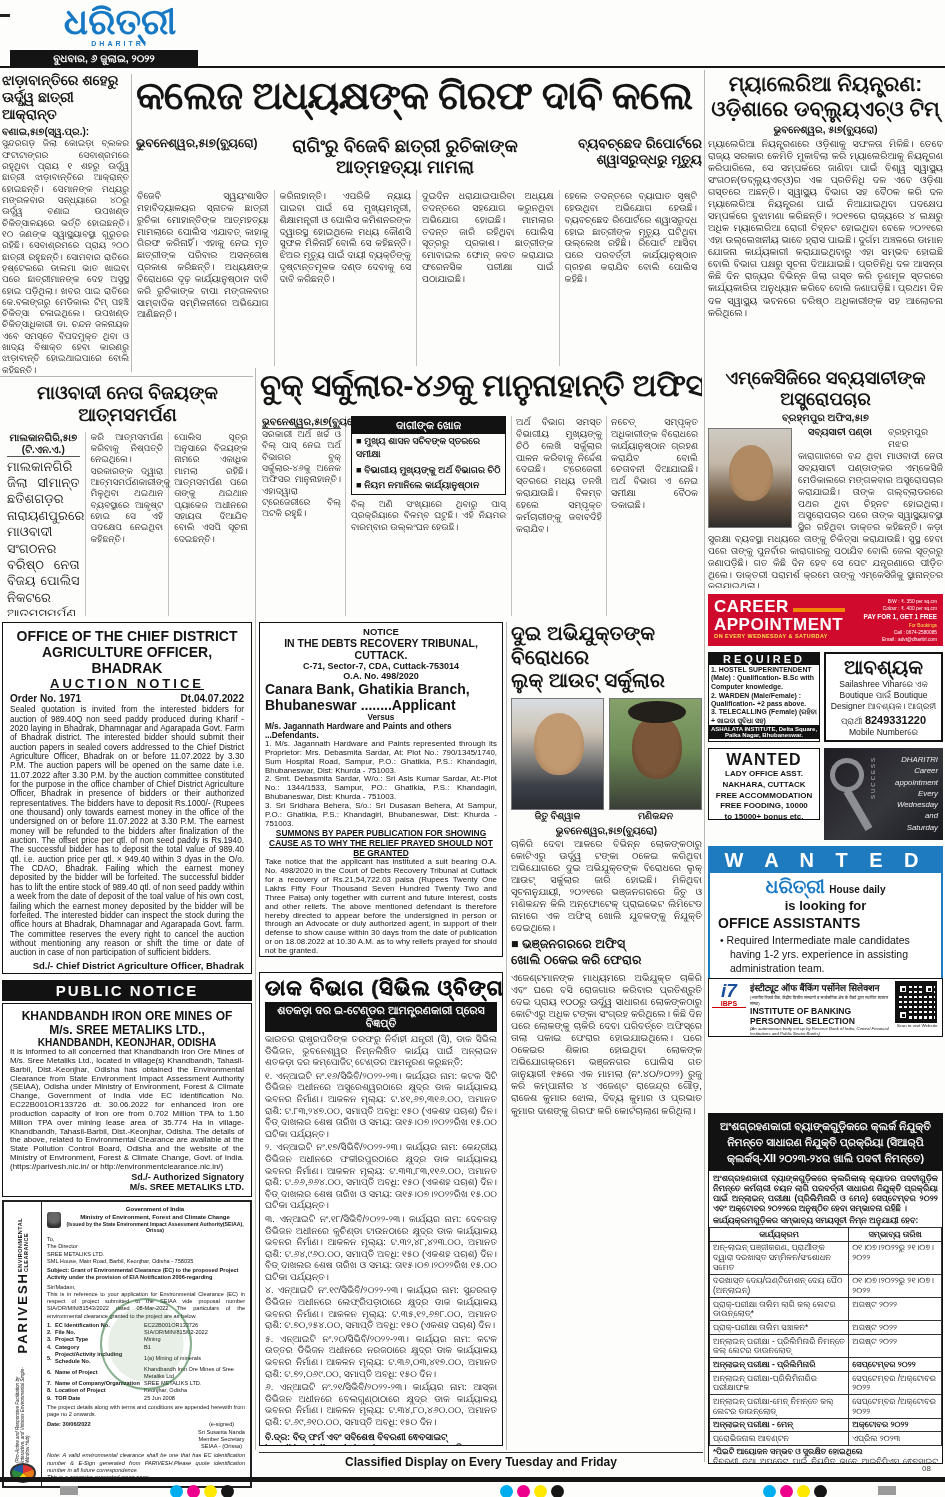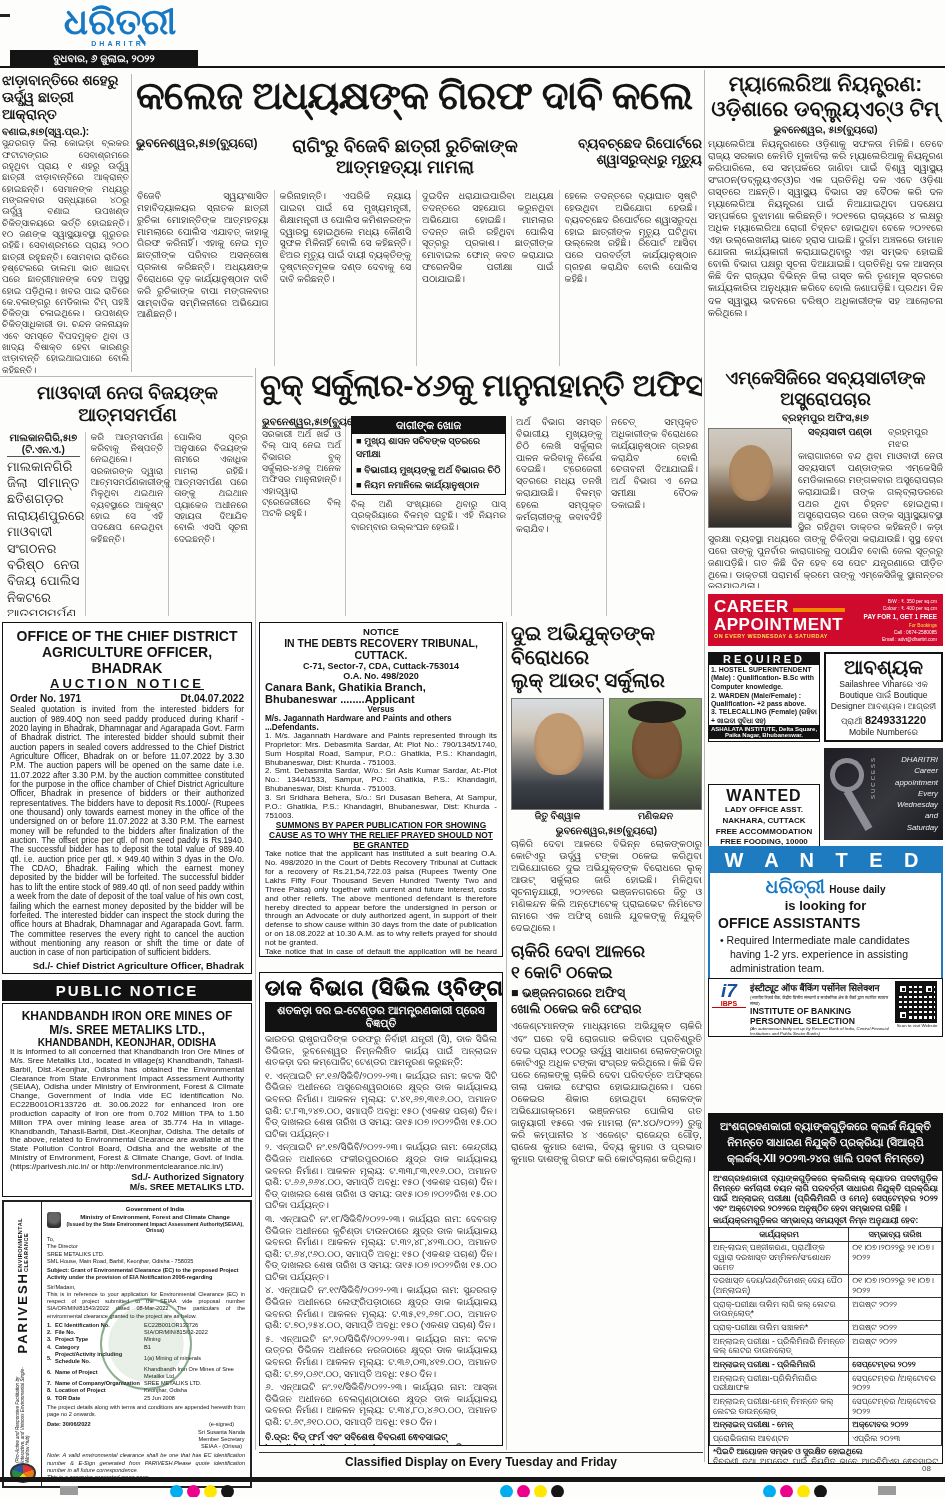--- a/index.html
+++ b/index.html
@@ -272,21 +272,21 @@
       <div class="microscale" style="font-style:italic">This is a computer generated cover page.</div>
       <div class="stamp" style="left:58px;top:96px"></div>
     </div>
   </div>
 
   <div class="abs notice-box clip" style="left:259px;top:622px;width:244px;height:335px;border-width:1px;padding:3px 5px">
     <div class="c b" style="font-size:9.5px">NOTICE</div>
     <div class="c b" style="font-size:10.5px">IN THE DEBTS RECOVERY TRIBUNAL, CUTTACK.</div>
     <div class="c b" style="font-size:9px">C-71, Sector-7, CDA, Cuttack-753014</div>
     <div class="c b" style="font-size:9px">O.A. No. 498/2020</div>
-    <div class="b" style="font-size:11px">Canara Bank, Ghatikia Branch, Bhubaneswar ........Applicant</div>
+    <div class="b" style="font-size:14px">Canara Bank, Ghatikia Branch, Bhubaneswar ........Applicant</div>
     <div class="c b" style="font-size:8.2px">Versus</div>
     <div class="b" style="font-size:8.2px">M/s. Jagannath Hardware and Paints and others ...Defendants.</div>
     <div class="eng-body" style="font-size:7.9px;line-height:1.12">1. M/s. Jagannath Hardware and Paints represented through its Proprietor: Mrs. Debasmita Sardar, At: Plot No.: 790/1345/1740, Sum Hospital Road, Sampur, P.O.: Ghatikia, P.S.: Khandagiri, Bhubaneswar, Dist: Khurda - 751003.</div>
     <div class="eng-body" style="font-size:7.9px;line-height:1.12">2. Smt. Debasmita Sardar, W/o.: Sri Asis Kumar Sardar, At:-Plot No.: 1344/1533, Sampur, PO.: Ghatikia, P.S.: Khandagiri, Bhubaneswar, Dist: Khurda - 751003.</div>
     <div class="eng-body" style="font-size:7.9px;line-height:1.12">3. Sri Sridhara Behera, S/o.: Sri Dusasan Behera, At Sampur, P.O.: Ghatikia, P.S.: Khandagiri, Bhubaneswar, Dist: Khurda - 751003.</div>
     <div class="c b" style="font-size:8.4px;text-decoration:underline">SUMMONS BY PAPER PUBLICATION FOR SHOWING CAUSE AS TO WHY THE RELIEF PRAYED SHOULD NOT BE GRANTED</div>
     <div class="eng-body" style="font-size:7.9px;line-height:1.12">Take notice that the applicant has instituted a suit bearing O.A. No. 498/2020 in the Court of Debts Recovery Tribunal at Cuttack for a recovery of Rs.21,54,722.03 paisa (Rupees Twenty One Lakhs Fifty Four Thousand Seven Hundred Twenty Two and Three Paisa) only together with current and future interest, costs and other reliefs. The above mentioned defendant is therefore hereby directed to appear before the undersigned in person or through an Advocate or duly authorized agent, in support of their defense to show cause within 30 days from the date of publication or on 18.08.2022 at 10.30 A.M. as to why reliefs prayed for should not be granted.</div>
     <div class="eng-body" style="font-size:7.9px;line-height:1.12">Take notice that in case of default the application will be heard and determined in your absence.</div>
     <div class="eng-body" style="font-size:7.9px;line-height:1.12">Given under my hand and seal of this Tribunal on this 04th day of 07,2022.</div>
 
@@ -322,22 +322,20 @@
       <div style="width:93px">
         <div class="photo" style="width:93px;height:112px;background:linear-gradient(180deg,#86a06a 0%,#6f8d57 45%,#3a3f37 100%)">
           <span class="face" style="left:22px;top:16px;width:50px;height:64px;background:radial-gradient(ellipse at 50% 42%,#7c5639 0 58%,#54391f 100%)"></span>
           <span style="position:absolute;left:18px;top:2px;width:58px;height:22px;border-radius:50%;background:#23201c"></span>
         </div>
         <div class="caption">ମଣିକନ୍ଦନ</div>
       </div>
     </div>
     <div class="dateline c" style="margin:3px 0 1px">ଭୁବନେଶ୍ୱର,୫ା୭(ବ୍ୟୁରୋ)</div>
     <div class="body-txt" style="font-size:9.6px">ଚାକିରି ଦେବା ଆଳରେ ବିଭିନ୍ନ ଲୋକଙ୍କଠାରୁ କୋଟିଏରୁ ଊର୍ଦ୍ଧ୍ୱ ଟଙ୍କା ଠକେଇ କରିଥିବା ଅଭିଯୋଗରେ ଦୁଇ ଅଭିଯୁକ୍ତଙ୍କ ବିରୋଧରେ ଲୁକ୍ ଆଉଟ୍ ସର୍କୁଲାର ଜାରି ହୋଇଛି। ମିଳିଥିବା ସୂଚନାନୁଯାୟୀ, ୨୦୨୧ରେ ଭଞ୍ଜନଗରରେ ଜିତୁ ଓ ମଣିକନ୍ଦନ କିଲି ଅନ୍‌ଫୋଟେକ୍ ପ୍ରାଇଭେଟ ଲିମିଟେଡ ନାମରେ ଏକ ଅଫିସ୍ ଖୋଲି ଯୁବକଙ୍କୁ ନିଯୁକ୍ତି ଦେଇଥିଲେ।</div>
-    <div class="pre b" style="font-size:17px;line-height:1.2;margin-top:8px">ଚାକିରି ଦେବା ଆଳରେ
-୧ କୋଟି ଠକେଇ</div>
     <div class="pre b" style="font-size:12.5px;line-height:1.25;margin:3px 0">■ ଭଞ୍ଜନଗରରେ ଅଫିସ୍
 ଖୋଲି ଠକେଇ କରି ଫେରାର</div>
     <div class="body-txt" style="font-size:9.6px">ଏଜେଣ୍ଟମାନଙ୍କ ମାଧ୍ୟମରେ ଅଭିଯୁକ୍ତ ଚାକିରି ଏବଂ ଘରେ ବସି ରୋଜଗାର କରିବାର ପ୍ରତିଶ୍ରୁତି ଦେଇ ପ୍ରାୟ ୧୦୦ରୁ ଊର୍ଦ୍ଧ୍ୱ ସାଧାରଣ ଲୋକଙ୍କଠାରୁ କୋଟିଏରୁ ଅଧିକ ଟଙ୍କା ସଂଗ୍ରହ କରିଥିଲେ। କିଛି ଦିନ ପରେ ଲୋକଙ୍କୁ ଚାକିରି ଦେବା ପରିବର୍ତ୍ତେ ଅଫିସ୍‌ରେ ତାଲା ପକାଇ ଫେରାର ହୋଇଯାଇଥିଲେ। ପରେ ଠକେଇର ଶିକାର ହୋଇଥିବା ଲୋକଙ୍କ ଅଭିଯୋଗକ୍ରମେ ଭଞ୍ଜନଗର ପୋଲିସ ଗତ ଜାନୁୟାରୀ ୧୫ରେ ଏକ ମାମଲା (ନଂ.୪୦/୨୦୨୨) ରୁଜୁ କରି କମ୍ପାନୀର ୪ ଏଜେଣ୍ଟ ରାଜେନ୍ଦ୍ର ଗୌଡ଼, ରାଜେଶ କୁମାର ଝୋଲ, ଦିବ୍ୟ କୁମାର ଓ ପ୍ରଭାତ କୁମାର ଦାଶଙ୍କୁ ଗିରଫ କରି କୋର୍ଟଚାଲାଣ କରିଥିଲା।</div>
   </div>
 
   <div class="abs career" style="left:708px;top:594px;width:235px;height:52px">
     <div>
       <div class="career-big"><span>CAREER</span><span class="orange-bar"></span></div>
       <div class="career-big">APPOINTMENT</div>
       <div class="career-sub">ON EVERY WEDNESDAY &amp; SATURDAY</div>
@@ -363,21 +361,21 @@
 
   <div class="abs ad-border clip c" style="left:824px;top:652px;width:119px;height:90px;border-width:2px;padding:2px 4px">
     <div class="b" style="font-size:20px">ଆବଶ୍ୟକ</div>
     <div style="font-size:8.6px;line-height:1.3">
       <span>Sailashree Viharରେ ଏକ Boutique ପାଇଁ Boutique Designer ଆବଶ୍ୟକ। ଆଗ୍ରହୀ ପ୍ରାର୍ଥୀ</span>
       <span class="b" style="font-size:11px">8249331220</span>
       <span>Mobile Numberରେ ଯୋଗାଯୋଗ କରନ୍ତୁ ।</span>
     </div>
   </div>
 
-  <div class="abs ad-border clip c" style="left:708px;top:784px;width:112px;height:92px;padding:2px">
+  <div class="abs ad-border clip c" style="left:708px;top:748px;width:112px;height:72px;padding:2px">
     <div class="b" style="font-size:16px;letter-spacing:1px">WANTED</div>
     <div class="b pre" style="font-size:8px;line-height:1.35">LADY OFFICE ASST.
 NAKHARA, CUTTACK
 FREE ACCOMMODATION
 FREE FOODING, 10000
 to 15000+ bonus etc.</div>
     <div class="b" style="font-size:12px">7809525452</div>
   </div>
 
   <div class="abs keypromo" style="left:824px;top:748px;width:119px;height:92px">

